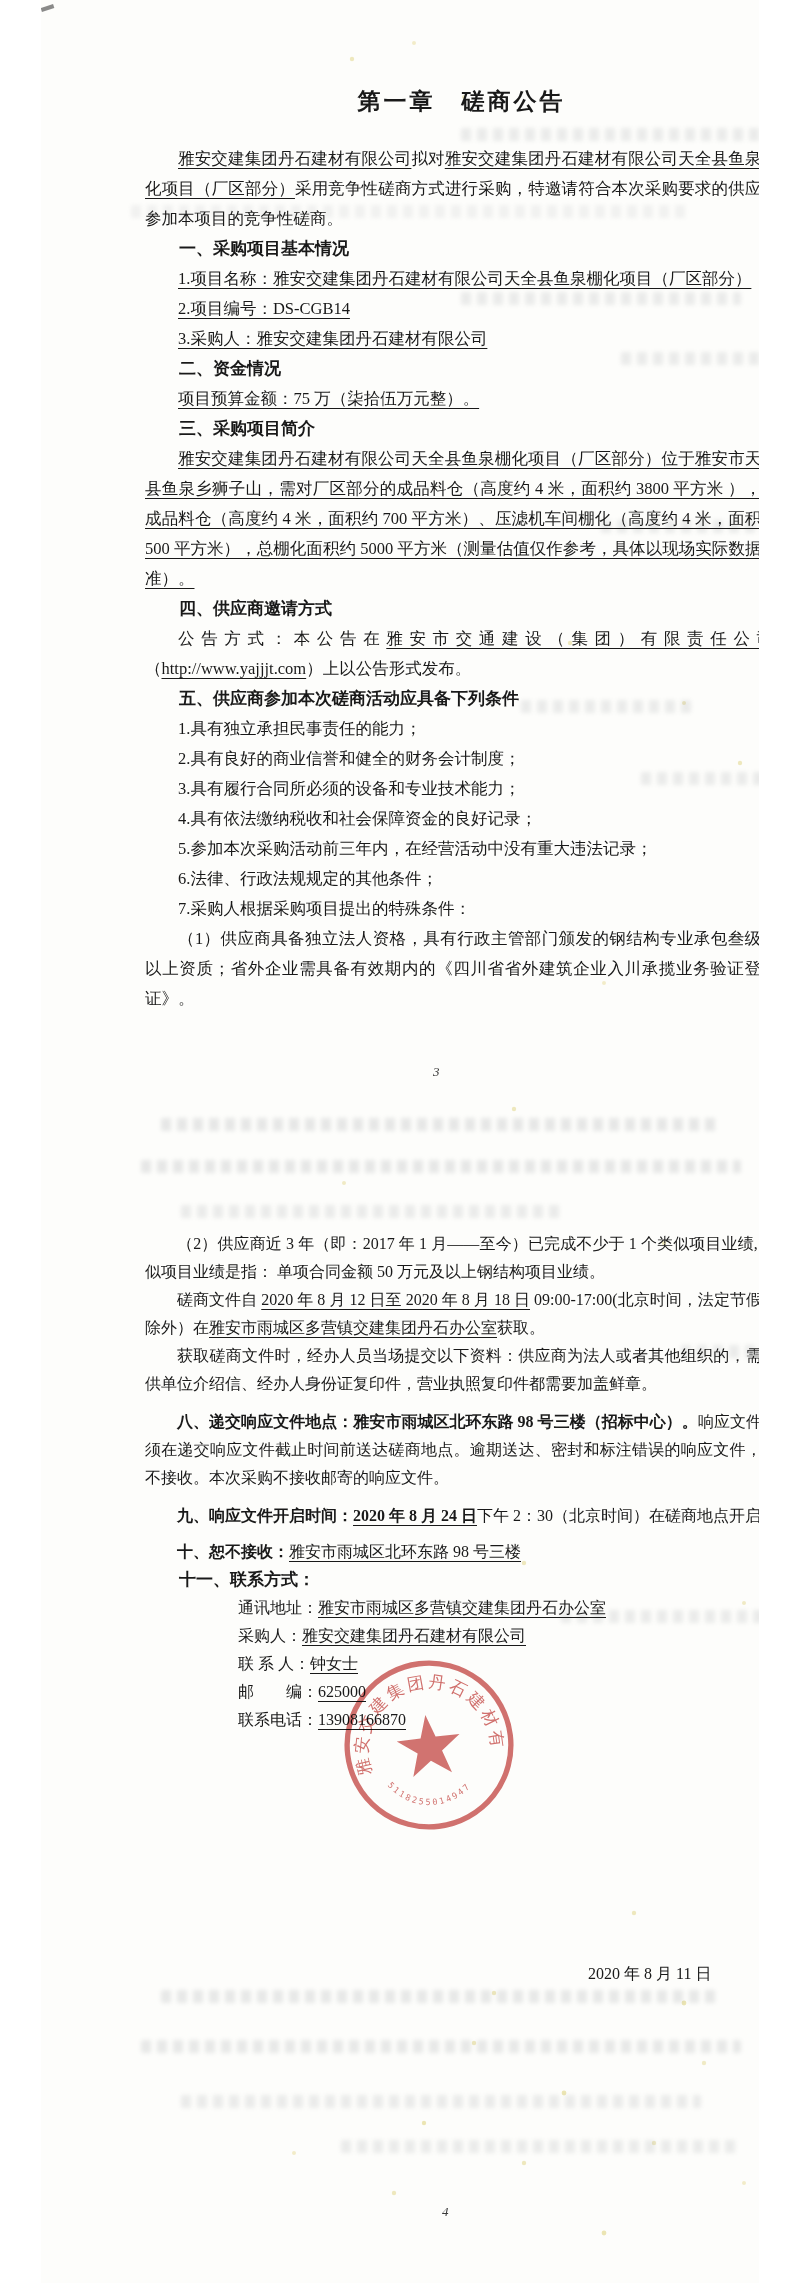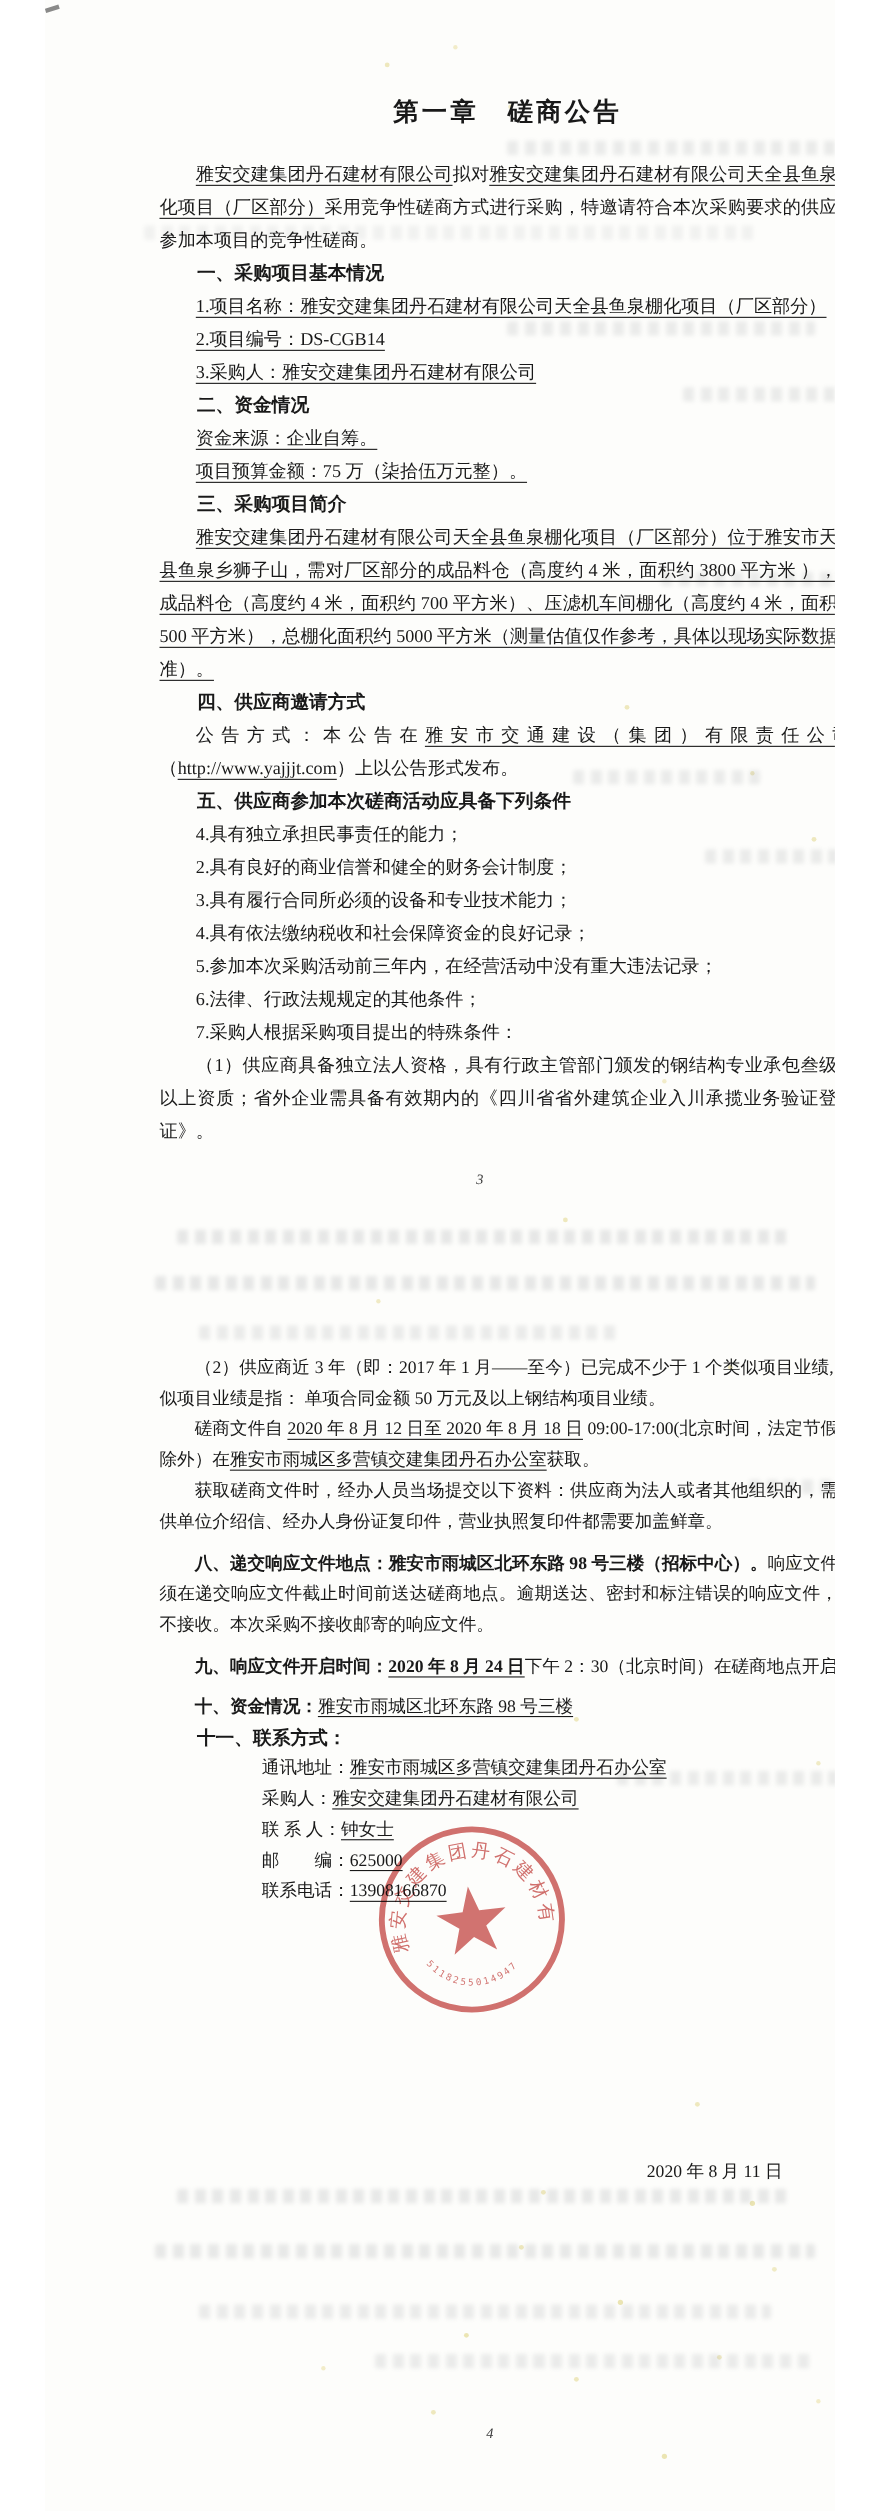--- a/index.html
+++ b/index.html
@@ -73,31 +73,30 @@
     <h1 class="title">第一章　磋商公告</h1>
 
     <p class="ind"><span class="u">雅安交建集团丹石建材有限公司</span><span>拟对</span><span class="u">雅安交建集团丹石建材有限公司天全县鱼泉棚化项目（厂区部分）</span><span>采用竞争性磋商方式进行采购，特邀请符合本次采购要求的供应商参加本项目的竞争性磋商。</span></p>
 
     <p class="h">一、采购项目基本情况</p>
     <p class="ind u">1.项目名称：雅安交建集团丹石建材有限公司天全县鱼泉棚化项目（厂区部分）</p>
     <p class="ind u">2.项目编号：DS-CGB14</p>
     <p class="ind u">3.采购人：雅安交建集团丹石建材有限公司</p>
 
     <p class="h">二、资金情况</p>
-    <p class="ind u">资金来源：企业自筹。</p>
     <p class="ind u">项目预算金额：75 万（柒拾伍万元整）。</p>
 
     <p class="h">三、采购项目简介</p>
     <p class="ind u">雅安交建集团丹石建材有限公司天全县鱼泉棚化项目（厂区部分）位于雅安市天全县鱼泉乡狮子山，需对厂区部分的成品料仓（高度约 4 米，面积约 3800 平方米 ），半成品料仓（高度约 4 米，面积约 700 平方米）、压滤机车间棚化（高度约 4 米，面积约 500 平方米），总棚化面积约 5000 平方米（测量估值仅作参考，具体以现场实际数据为准）。</p>
 
     <p class="h">四、供应商邀请方式</p>
     <p class="ind"><span class="ls">公告方式：本公告在</span><span class="u ls">雅安市交通建设（集团）有限责任公司</span><span>（</span><span class="u">http://www.yajjjt.com</span><span>）上以公告形式发布。</span></p>
 
     <p class="h">五、供应商参加本次磋商活动应具备下列条件</p>
-    <p class="ind">4.具有独立承担民事责任的能力；</p>
+    <p class="ind">1.具有独立承担民事责任的能力；</p>
     <p class="ind">2.具有良好的商业信誉和健全的财务会计制度；</p>
     <p class="ind">3.具有履行合同所必须的设备和专业技术能力；</p>
     <p class="ind">4.具有依法缴纳税收和社会保障资金的良好记录；</p>
     <p class="ind">5.参加本次采购活动前三年内，在经营活动中没有重大违法记录；</p>
     <p class="ind">6.法律、行政法规规定的其他条件；</p>
     <p class="ind">7.采购人根据采购项目提出的特殊条件：</p>
     <p class="ind">（1）供应商具备独立法人资格，具有行政主管部门颁发的钢结构专业承包叁级及以上资质；省外企业需具备有效期内的《四川省省外建筑企业入川承揽业务验证登记证》。</p>
   </div>
 
   <div id="pn3" class="pagenum">3</div>
@@ -106,21 +105,21 @@
     <p class="ind">（2）供应商近 3 年（即：2017 年 1 月——至今）已完成不少于 1 个类似项目业绩, 类似项目业绩是指：  单项合同金额 50 万元及以上钢结构项目业绩。</p>
 
     <p class="ind"><span>磋商文件自 </span><span class="u">2020 年 8 月 12 日至 2020 年 8 月 18 日</span><span> 09:00-17:00(北京时间，法定节假日除外）在</span><span class="u">雅安市雨城区多营镇交建集团丹石办公室</span><span>获取。</span></p>
     <p class="ind">获取磋商文件时，经办人员当场提交以下资料：供应商为法人或者其他组织的，需提供单位介绍信、经办人身份证复印件，营业执照复印件都需要加盖鲜章。</p>
 
 
     <p class="ind mt10"><span class="b">八、递交响应文件地点：雅安市雨城区北环东路 98 号三楼（招标中心）。</span><span>响应文件必须在递交响应文件截止时间前送达磋商地点。逾期送达、密封和标注错误的响应文件，恕不接收。本次采购不接收邮寄的响应文件。</span></p>
 
     <p class="ind mt10"><span class="b">九、响应文件开启时间：</span><span class="u b">2020 年 8 月 24 日</span><span>下午 2：30（北京时间）在磋商地点开启。</span></p>
 
-    <p class="ind mt8"><span class="b">十、资金情况：</span><span class="u">雅安市雨城区北环东路 98 号三楼</span></p>
+    <p class="ind mt8"><span class="b">十、恕不接收：</span><span class="u">雅安市雨城区北环东路 98 号三楼</span></p>
 
     <p class="h">十一、联系方式：</p>
     <p class="contact-row"><span>通讯地址：</span><span class="u">雅安市雨城区多营镇交建集团丹石办公室</span></p>
     <p class="contact-row"><span>采购人：</span><span class="u">雅安交建集团丹石建材有限公司</span></p>
     <p class="contact-row"><span>联 系 人：</span><span class="u">钟女士</span></p>
     <p class="contact-row"><span>邮　　编：</span><span class="u">625000</span></p>
     <p class="contact-row"><span>联系电话：</span><span class="u">13908166870</span></p>
   </div>
 
   <svg class="seal" viewBox="0 0 200 200">

